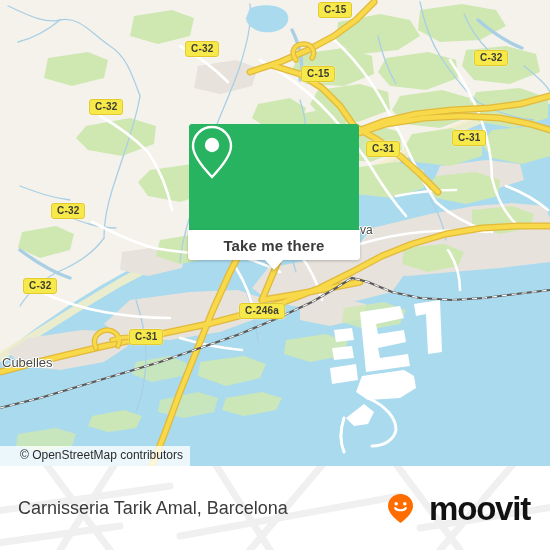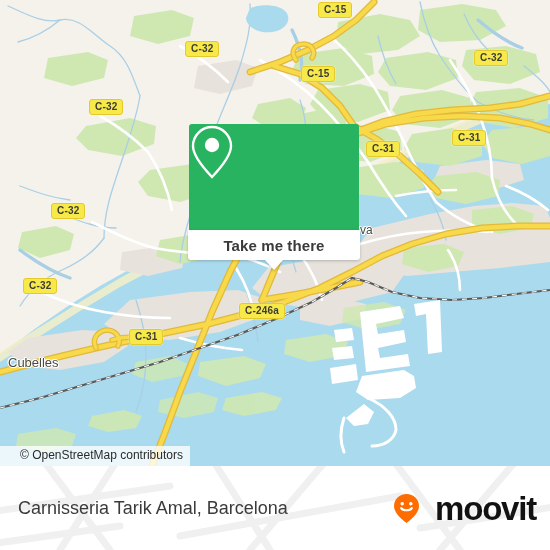--- a/index.html
+++ b/index.html
@@ -89,21 +89,21 @@
   .footer{
     position:absolute;left:0;top:466px;width:550px;height:84px;
     background:#ffffff;overflow:hidden;
   }
   .footer-bg{position:absolute;left:0;top:0;}
   .footer-title{
     position:absolute;left:18px;top:50%;transform:translateY(-50%);
     color:#3b3b3b;font-size:18px;white-space:nowrap;
   }
   .brand{
-    position:absolute;right:14px;top:50%;transform:translateY(-50%);
+    position:absolute;right:20px;top:50%;transform:translateY(-50%);
     display:flex;align-items:center;gap:15px;
   }
   .brand-pin{width:27px;height:30px;display:block;}
   .brand-name{
     color:#121212;font-size:33px;font-weight:bold;letter-spacing:-1.2px;
     line-height:33px;
   }
 </style>
 </head>
 <body>
@@ -321,21 +321,21 @@
     <div class="shield" style="left:301px;top:66px;">C-15</div>
     <div class="shield" style="left:474px;top:50px;">C-32</div>
     <div class="shield" style="left:89px;top:99px;">C-32</div>
     <div class="shield" style="left:452px;top:130px;">C-31</div>
     <div class="shield" style="left:366px;top:141px;">C-31</div>
     <div class="shield" style="left:51px;top:203px;">C-32</div>
     <div class="shield" style="left:23px;top:278px;">C-32</div>
     <div class="shield" style="left:212px;top:303px;margin-left:27px;">C-246a</div>
     <div class="shield" style="left:129px;top:329px;">C-31</div>
 
-    <div class="place" style="left:8px;top:355px;">Cubelles</div>
+    <div class="place" style="left:2px;top:355px;">Cubelles</div>
     <div class="place sm" style="left:360px;top:223px;">va</div>
 
     <div class="popup">
       <div class="popup-head">
         <svg class="popup-pin" viewBox="0 0 46 56">
           <path d="M23 3 C12.5 3 4 11.5 4 22 C4 32 14 43.5 23 53 C32 43.5 42 32 42 22 C42 11.5 33.5 3 23 3 Z" fill="none" stroke="#ffffff" stroke-width="2.4"></path>
           <circle cx="23" cy="21" r="7.2" fill="#ffffff"></circle>
         </svg>
       </div>
       <div class="popup-foot">

